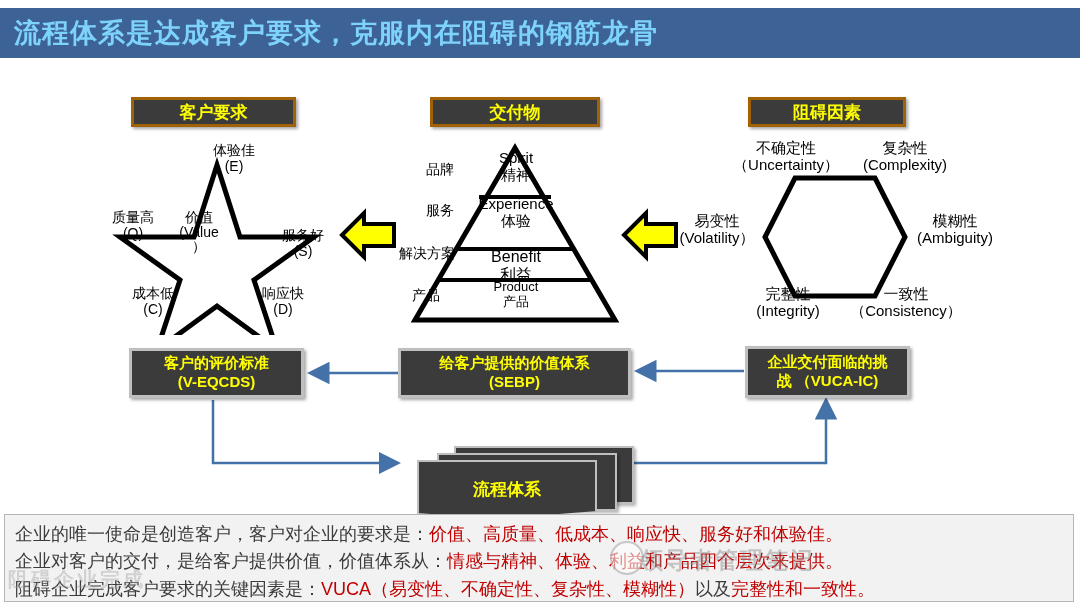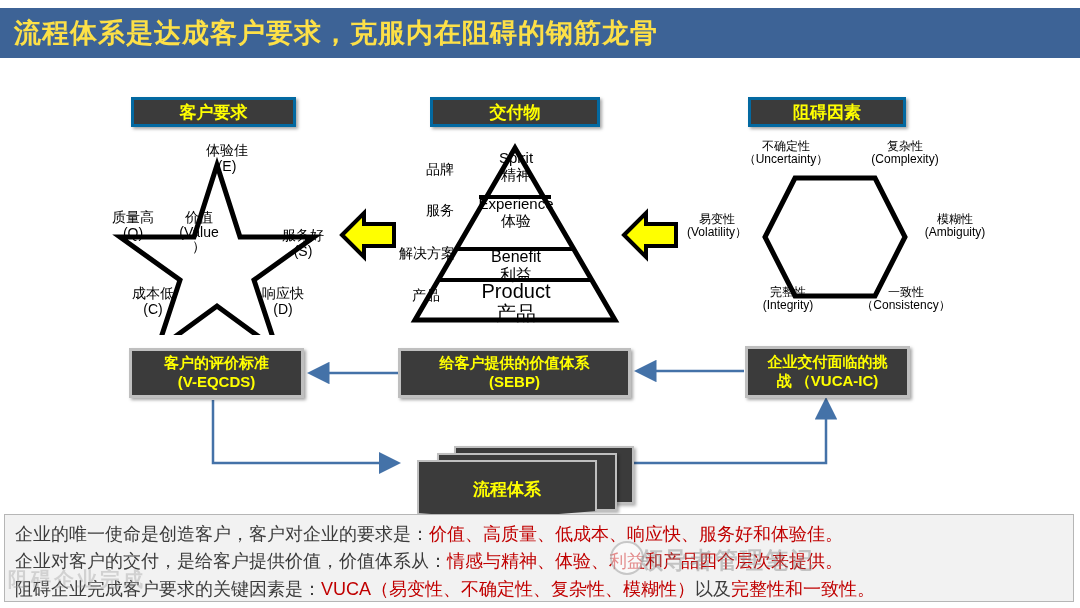--- a/index.html
+++ b/index.html
@@ -12,33 +12,33 @@
   }
   #slide{position:relative;width:1080px;height:608px;background:#fff;overflow:hidden;}
 
   
   .title-bar{
     position:absolute;left:0;top:8px;width:1080px;height:50px;
     background:#3d6396;
     display:flex;align-items:center;
   }
   .title-text{
-    color:#fde047;font-size:27px;font-weight:bold;
+    color:#7dd3fc;font-size:27px;font-weight:bold;
     padding-left:14px;letter-spacing:1px;
     white-space:nowrap;
   }
   .title-underline{
     position:absolute;left:0;top:62px;width:1080px;height:3px;background:#ffffff;
   }
 
   
   .hbox{
     position:absolute;
     background:#3b3b3b;
-    border:3px solid #0369a1;
+    border:3px solid #a16207;
     box-sizing:border-box;
     display:flex;align-items:center;justify-content:center;
     color:#ffff00;font-weight:bold;
     box-shadow:2px 2px 3px rgba(0,0,0,.35);
   }
   #box-customer-req{left:131px;top:97px;width:165px;height:30px;font-size:17px;}
   #box-deliverable{left:430px;top:97px;width:170px;height:30px;font-size:17px;}
   #box-obstacle{left:748px;top:97px;width:158px;height:30px;font-size:17px;}
 
   
@@ -64,21 +64,21 @@
      clip-path:polygon(0 0,100% 0,100% 88%,50% 100%,0 92%);}
   .stack-label{
     position:absolute;left:0px;top:14px;width:180px;height:58px;
     display:flex;align-items:center;justify-content:center;
     color:#ffff00;font-weight:bold;font-size:17px;
   }
 
   
   .diagram{position:absolute;}
   .lbl{position:absolute;color:#000;font-size:14px;line-height:1.12;text-align:center;white-space:nowrap;}
-  .lbl.sm{font-size:12px;}
+  .lbl.sm{font-size:15px;}
 
   
   .bottom-panel{
     position:absolute;left:4px;top:514px;width:1070px;height:88px;
     background:#f2f2f2;border:1px solid #b6b6b6;box-sizing:border-box;
     padding:6px 10px 0 10px;
   }
   .btline{font-size:18px;color:#3b3b3b;line-height:1.52;white-space:nowrap;}
   .red{color:#c00000;}
   .watermark{
@@ -113,21 +113,21 @@
     <span>交付物</span>
   </div>
   <div class="hbox" id="box-obstacle">
     <span>阻碍因素</span>
   </div>
 
   <div class="diagram" style="left:100px;top:140px;width:235px;height:195px;">
     <svg width="235" height="195" viewBox="0 0 235 195">
       <polygon points="117,25 140,97 214,97 154,140 177,210 117,166 57,210 80,140 20,97 94,97" fill="none" stroke="#000000" stroke-width="5" stroke-linejoin="miter"></polygon>
     </svg>
-    <div class="lbl" style="left:81px;top:3px;width:92px;">
+    <div class="lbl" style="left:88px;top:3px;width:92px;">
       <span>体验佳</span><br><span>(E)</span>
     </div>
     <div class="lbl" style="left:-2px;top:70px;width:70px;">
       <span>质量高</span><br><span>(Q)</span>
     </div>
     <div class="lbl" style="left:168px;top:70px;width:70px;margin-top:18px;">
       <span>服务好</span><br><span>(S)</span>
     </div>
     <div class="lbl" style="left:18px;top:146px;width:70px;">
       <span>成本低</span><br><span>(C)</span>
@@ -156,21 +156,21 @@
     
     <div class="lbl" style="left:80px;top:10px;width:72px;font-size:15px;">
       <span>Spirit</span><br><span>精神</span>
     </div>
     <div class="lbl" style="left:62px;top:56px;width:108px;font-size:15px;">
       <span>Experience</span><br><span>体验</span>
     </div>
     <div class="lbl" style="left:76px;top:108px;width:80px;font-size:16px;">
       <span>Benefit</span><br><span>利益</span>
     </div>
-    <div class="lbl" style="left:76px;top:140px;width:80px;font-size:20px;">
+    <div class="lbl" style="left:76px;top:140px;width:80px;font-size:13px;">
       <span>Product</span><br><span>产品</span>
     </div>
     
     <div class="lbl" style="left:10px;top:22px;width:60px;">
       <span>品牌</span>
     </div>
     <div class="lbl" style="left:10px;top:63px;width:60px;">
       <span>服务</span>
     </div>
     <div class="lbl" style="left:-18px;top:106px;width:90px;">

